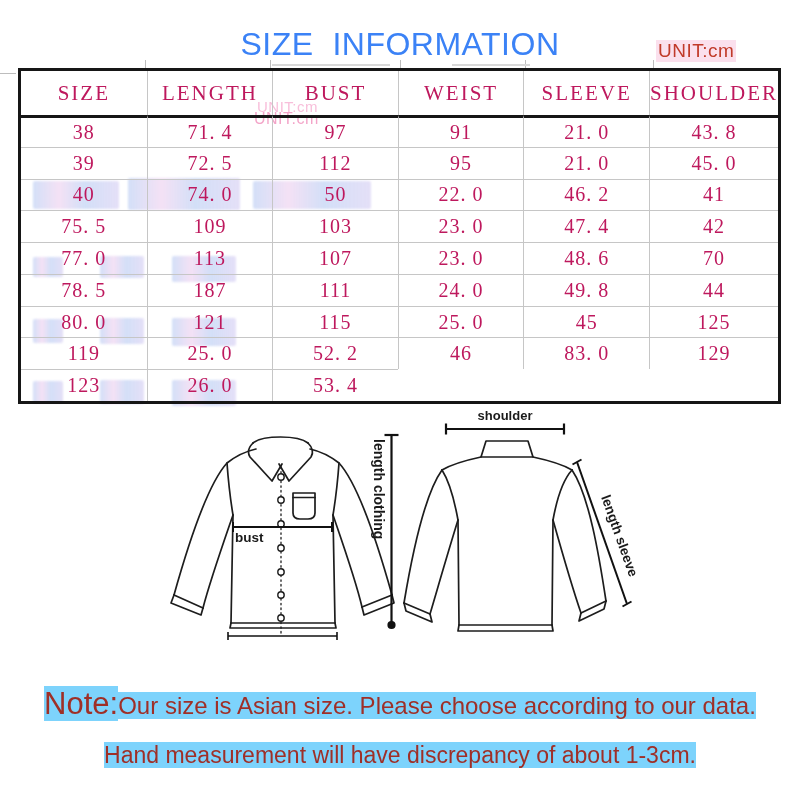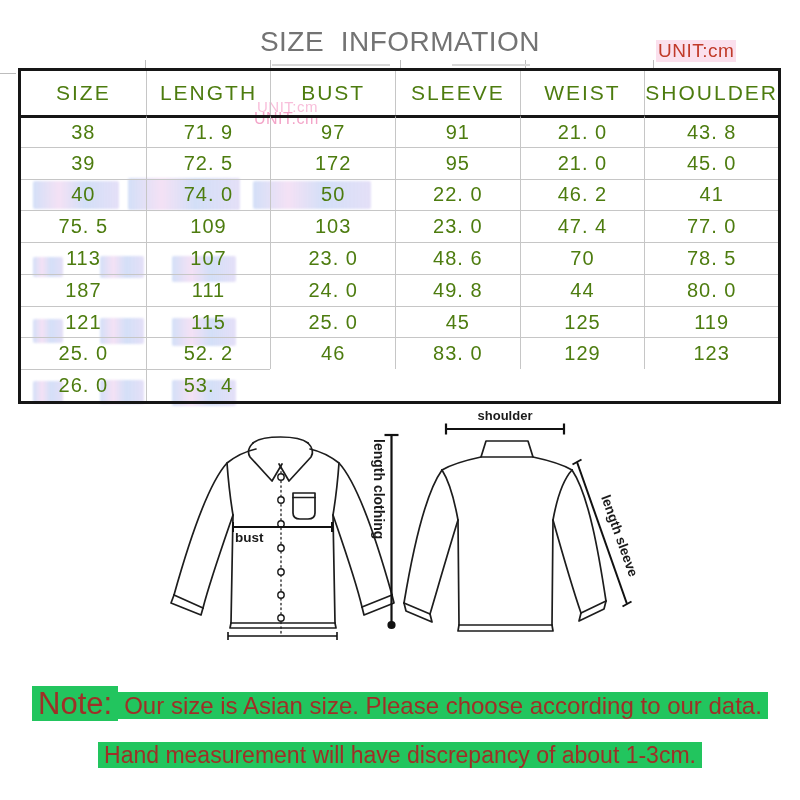--- a/index.html
+++ b/index.html
@@ -1,50 +1,50 @@
 <!DOCTYPE html>
 <html><head>
 <meta charset="utf-8">
 <style>
   html,body{margin:0;padding:0;}
   body{width:800px;height:800px;position:relative;background:#ffffff;overflow:hidden;
        font-family:"Liberation Sans",sans-serif;}
   
   .title{position:absolute;top:26px;left:0;width:800px;text-align:center;
-         font-size:28px;font-weight:500;letter-spacing:.5px;color:#737373;white-space:pre;}
+         font-size:32px;font-weight:500;letter-spacing:.5px;color:#3b82f6;white-space:pre;}
   .unit{position:absolute;left:656px;top:40px;font-size:19px;letter-spacing:.5px;
         color:#c13b2a;background:#fbe0ed;padding:0 2px;}
   
   .ghost{position:absolute;font-size:15px;letter-spacing:.5px;filter:blur(.4px);}
   .g1{left:257px;top:98px;color:rgba(244,150,195,.62);}
   .g2{left:254px;top:110px;color:rgba(236,115,170,.65);font-size:16px;}
   
   .tick{position:absolute;background:#bdbdbd;}
   .wm{position:absolute;border-radius:2px;filter:blur(1.3px);
       background:linear-gradient(90deg,rgba(110,150,230,.30),rgba(205,120,210,.22) 30%,
                  rgba(110,150,230,.30) 60%,rgba(150,130,225,.25));}
   
   .size-table{position:absolute;left:18px;top:68px;width:763px;height:336px;
       border:3px solid #161616;display:grid;box-sizing:border-box;
       grid-template-columns:repeat(6,1fr);grid-template-rows:44px repeat(9,1fr);}
   .c{display:flex;align-items:center;justify-content:center;
      border-left:1px solid #c6c6c6;border-top:1px solid #c6c6c6;
-     font-family:Liberation Sans, sans-serif;font-size:20px;color:#4d7c0f;letter-spacing:1px;}
+     font-family:Liberation Serif, serif;font-size:20px;color:#be185d;letter-spacing:1px;}
   .c:nth-child(6n+1){border-left:none;}
   .h{border-top:none;font-size:21px;letter-spacing:2px;}
   .t{border-top:3px solid #161616;}
   
   .diagram{position:absolute;left:0;top:405px;width:800px;height:285px;}
   .dlabel{font-family:"Liberation Sans",sans-serif;font-weight:600;fill:#1a1a1a;}
   
   .note{position:absolute;left:0;width:800px;text-align:center;color:#9f2f27;}
   .note1{top:686px;font-size:24px;}
   .note2{top:742px;font-size:23px;}
   .np{font-size:31px;}
-  .hl{background:#22c55e;padding:0 6px;}
+  .hl{background:#7dd3fc;padding:0 0;}
 </style>
 </head>
 <body>
 
 <div>
 
   <div class="title">SIZE  INFORMATION</div>
   <div class="unit">UNIT:cm</div>
 
   <div class="ghost g1">UNIT:cm</div>
@@ -59,51 +59,52 @@
   <div class="wm" style="left:100px;top:318px;width:44px;height:26px"></div>
   <div class="wm" style="left:172px;top:318px;width:64px;height:28px"></div>
   <div class="wm" style="left:33px;top:381px;width:30px;height:22px"></div>
   <div class="wm" style="left:100px;top:380px;width:44px;height:24px"></div>
   <div class="wm" style="left:172px;top:380px;width:64px;height:26px"></div>
 
   <div class="size-table">
     <div class="c h">SIZE</div>
     <div class="c h">LENGTH</div>
     <div class="c h">BUST</div>
+    <div class="c h">WEIST</div>
     <div class="c h">SLEEVE</div>
-    <div class="c h">WEIST</div>
     <div class="c h">SHOULDER</div>
 
     <div class="c t">38</div>
-    <div class="c t">71. 9</div>
+    <div class="c t">71. 4</div>
     <div class="c t">97</div>
     <div class="c t">91</div>
     <div class="c t">21. 0</div>
     <div class="c t">43. 8</div>
 
     <div class="c">39</div>
     <div class="c">72. 5</div>
-    <div class="c">172</div>
+    <div class="c">112</div>
     <div class="c">95</div>
     <div class="c">21. 0</div>
     <div class="c">45. 0</div>
 
     <div class="c">40</div>
     <div class="c">74. 0</div>
     <div class="c">50</div>
     <div class="c">22. 0</div>
     <div class="c">46. 2</div>
 
     <div class="c">41</div>
     <div class="c">75. 5</div>
     <div class="c">109</div>
     <div class="c">103</div>
     <div class="c">23. 0</div>
     <div class="c">47. 4</div>
 
+    <div class="c">42</div>
     <div class="c">77. 0</div>
     <div class="c">113</div>
     <div class="c">107</div>
     <div class="c">23. 0</div>
     <div class="c">48. 6</div>
 
     <div class="c">70</div>
     <div class="c">78. 5</div>
     <div class="c">187</div>
     <div class="c">111</div>

